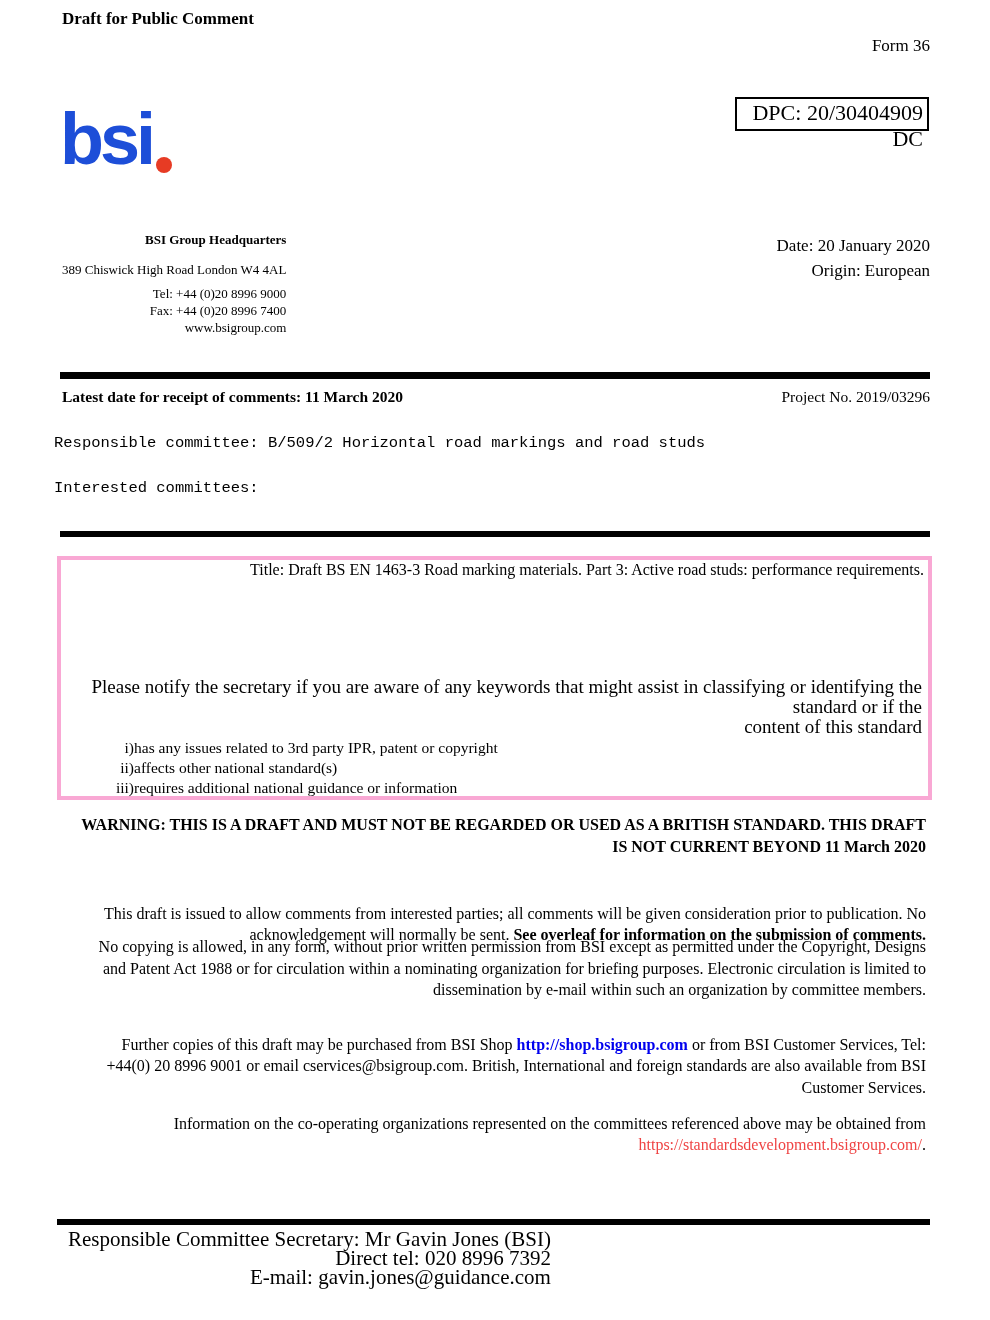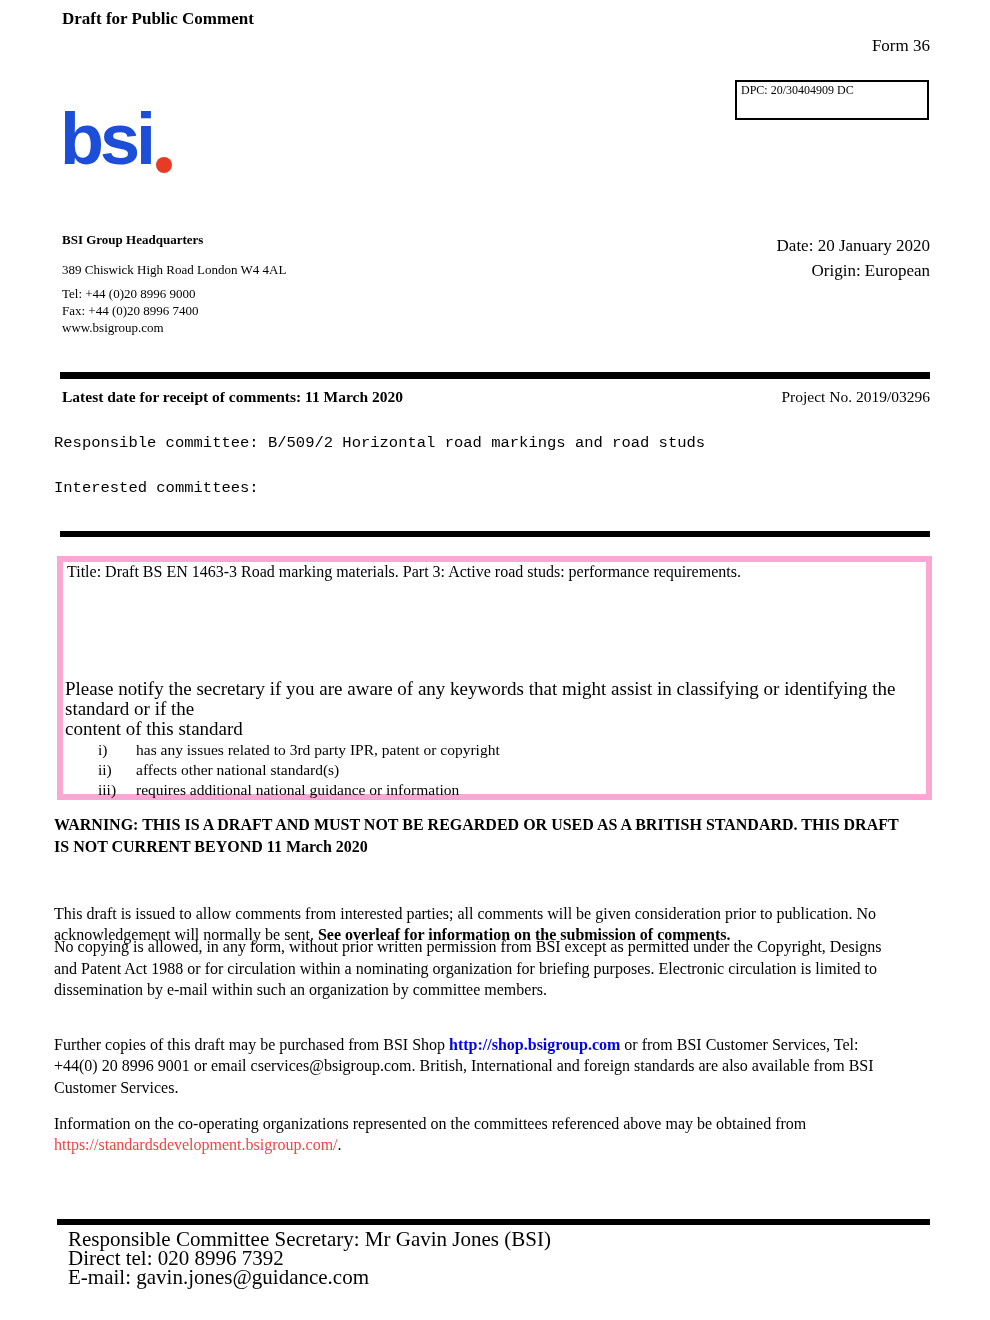--- a/index.html
+++ b/index.html
@@ -6,28 +6,28 @@
   html, body { background: #ffffff; }
   .page {
     position: relative;
     width: 990px;
     height: 1320px;
     background: #ffffff;
     font-family: "Liberation Serif", serif;
     color: #000000;
     overflow: hidden;
   }
-  .abs { position: absolute; }
+  .abs { position: absolute; text-align: right; }
 
   .draft-label { left: 62px; top: 9px; font-size: 17px; font-weight: bold; }
   .form-no { right: 60px; top: 36px; font-size: 17px; }
 
   .dpc-box {
-    left: 735px; top: 80px; width: 194px; height: 40px;
-    border: 2px solid #000; font-size: 12px; padding: 1px 4px;
+    left: 735px; top: 97px; width: 194px; height: 34px;
+    border: 2px solid #000; font-size: 22px; padding: 1px 4px;
   }
 
   .logo { left: 60px; top: 96px; display: flex; align-items: flex-end; }
   .logo-text {
     font-family: Liberation Sans, sans-serif;
     font-weight: bold; font-size: 72px; line-height: 86px;
     letter-spacing: -4px; color: #1d4ed8;
   }
   .logo-dot {
     display: inline-block; width: 16px; height: 16px; border-radius: 50%;
@@ -51,21 +51,21 @@
     font-size: 15.5px;
   }
   .latest-row .latest { font-weight: bold; }
 
   .committee-line { left: 54px; font-size: 15.5px; font-family: Liberation Mono, monospace; }
   .responsible { top: 434px; }
   .interested { top: 479px; }
 
   .title-box {
     left: 57px; top: 556px; width: 875px; height: 244px;
-    border: 6px solid #f9a8d4;
+    border: 4px solid #f9a8d4;
   }
   .title-box .box-title { font-size: 16px; padding: 1px 4px; }
   .title-box .notify {
     margin: 97px 6px 0 2px; font-size: 19px; line-height: 20px;
     white-space: pre-line;
   }
   .kw-list { margin-top: 1px; font-size: 15.5px; }
   .kw-item { display: flex; line-height: 20px; }
   .kw-num { margin-left: 35px; width: 38px; flex: 0 0 38px; }
 

